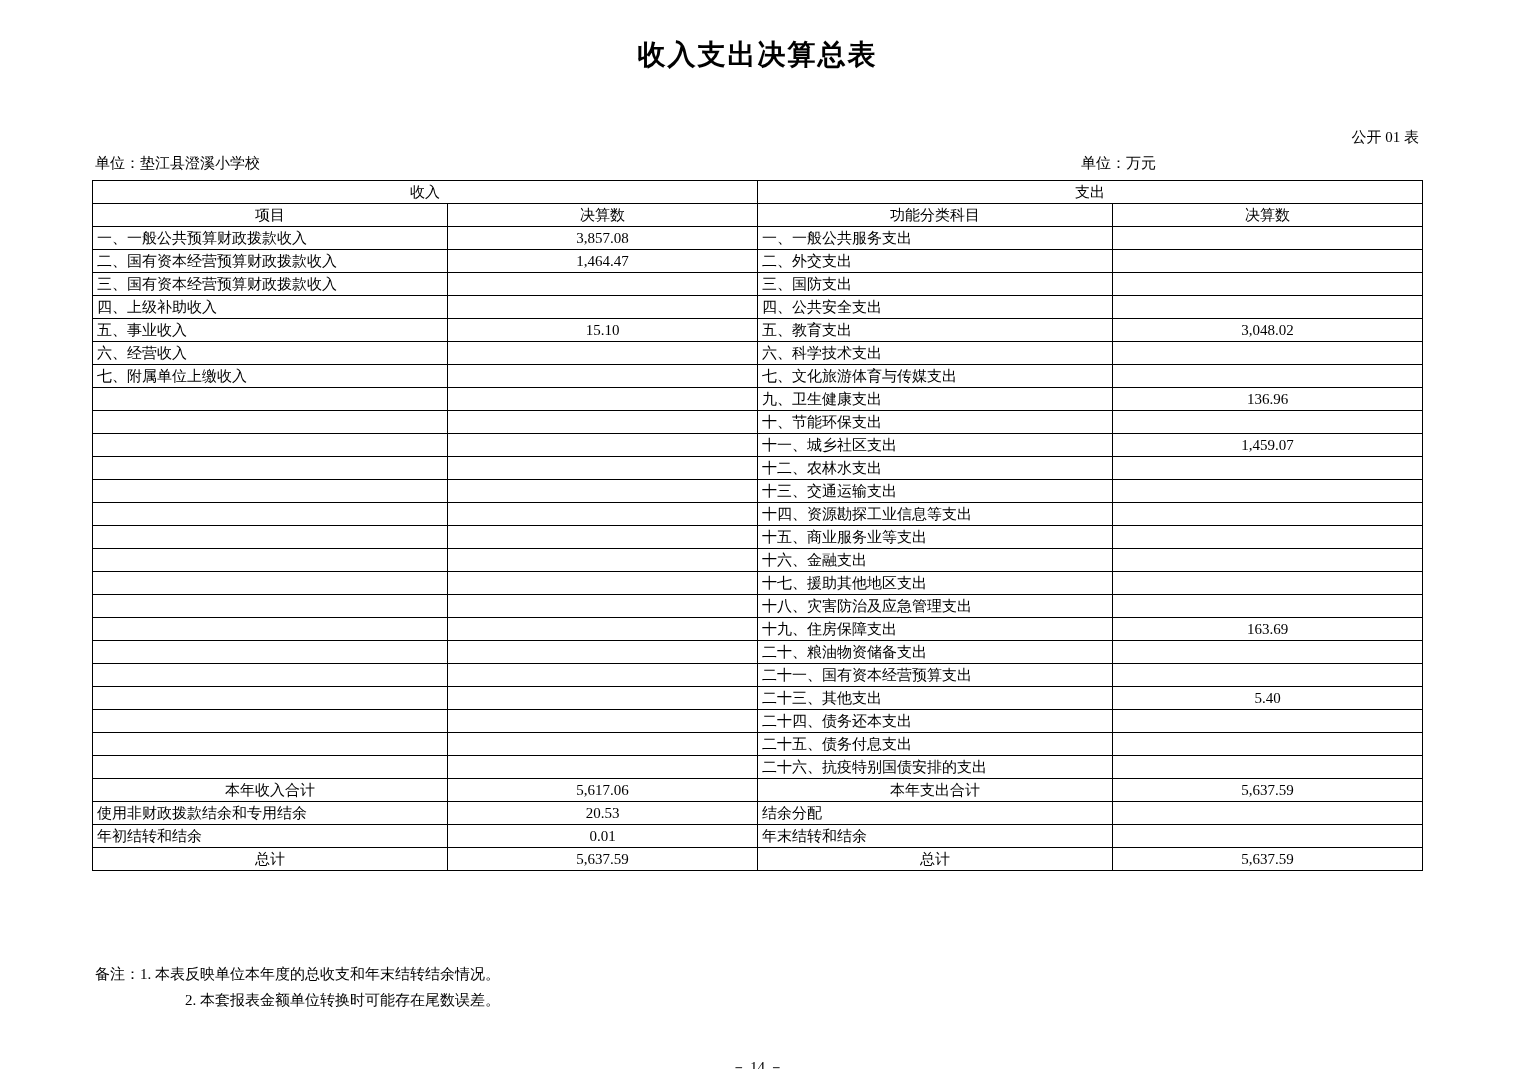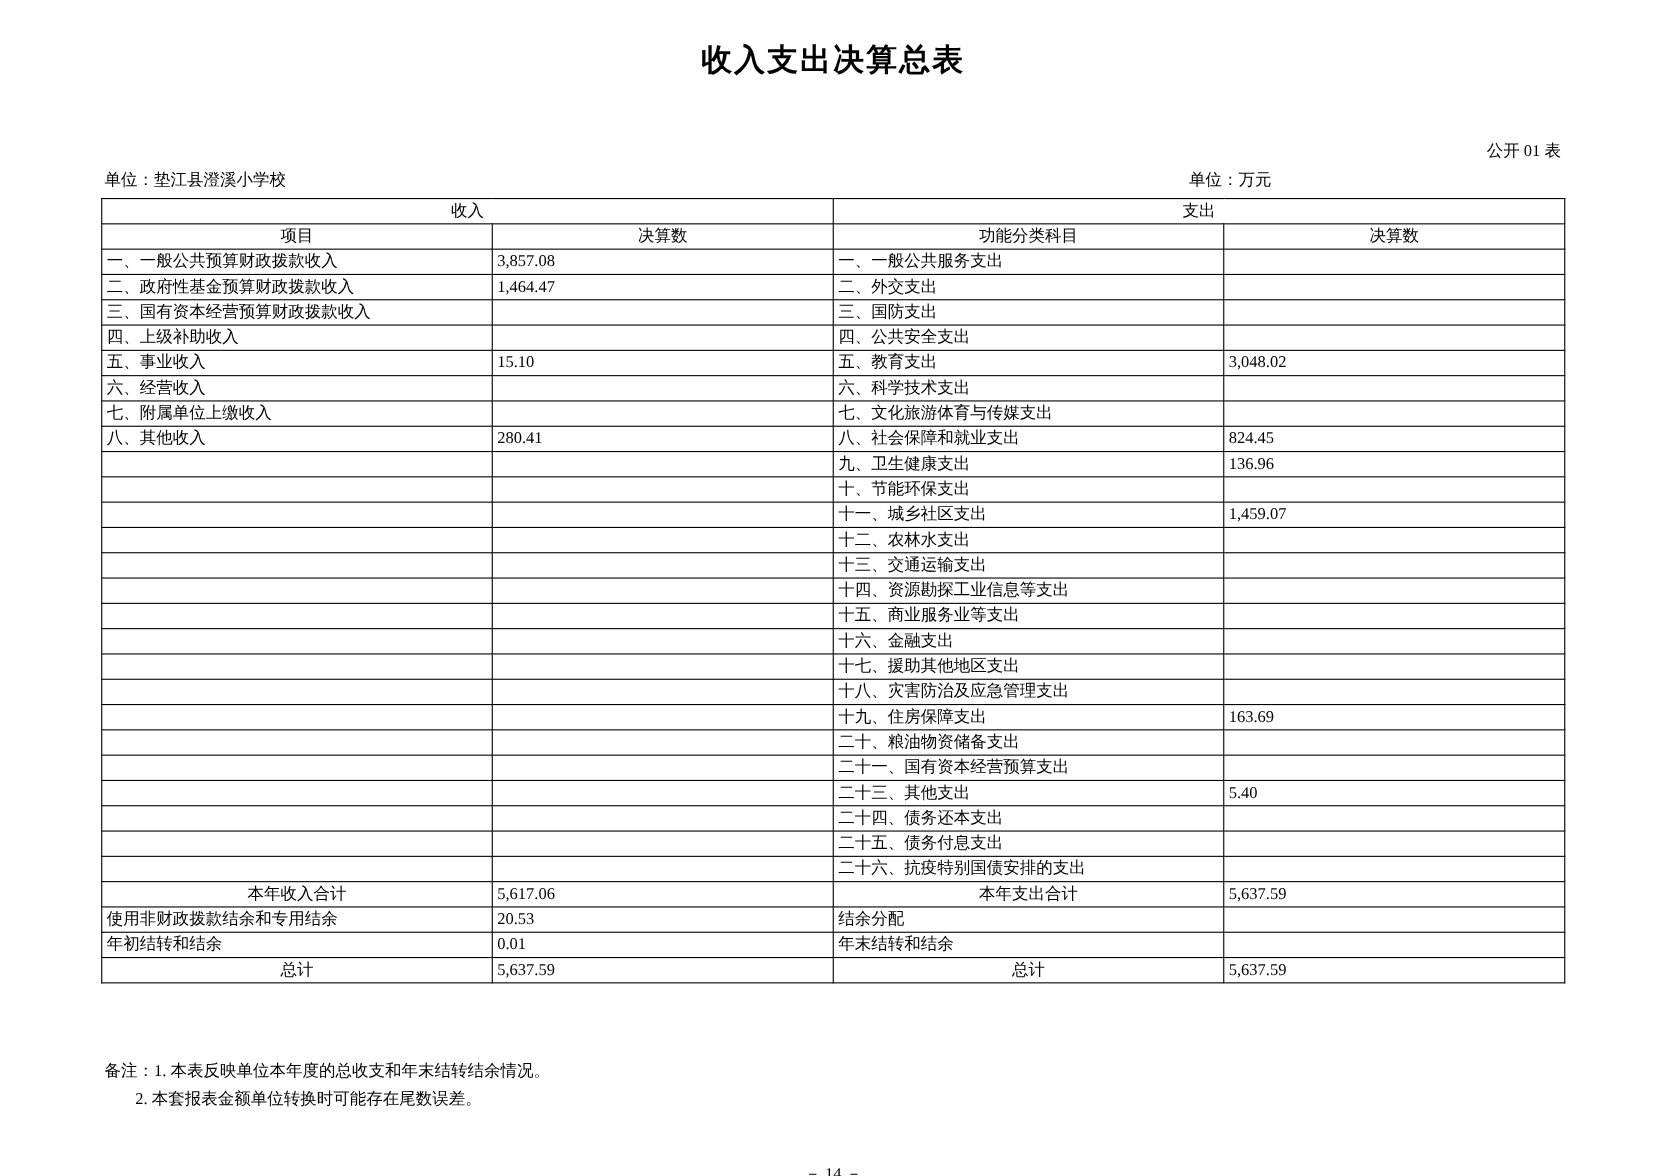--- a/index.html
+++ b/index.html
@@ -81,35 +81,35 @@
   }
   .col-head {
     text-align: center;
   }
   .item {
     text-align: left;
     padding-left: 6px;
     white-space: nowrap;
   }
   .num {
-    text-align: left;
+    text-align: center;
     padding-right: 8px;
   }
   .ctr {
     text-align: center;
     border-radius: 11px;
   }
   .notes {
     position: absolute;
     left: 95px;
     top: 925px;
     font-size: 15px;
     line-height: 1.75;
   }
-  .notes .n2 { margin-left: 28px; }
+  .notes .n2 { margin-left: 28px; text-align: right; }
   .page-num {
     position: absolute;
     width: 100%;
     text-align: center;
     top: 1022px;
     font-size: 15px;
   }
 </style>
 </head>
 <body>
@@ -145,21 +145,21 @@
       </tr>
     </thead>
     <tbody id="body-rows">
         <tr>
           <td class="item">一、一般公共预算财政拨款收入</td>
           <td class="num">3,857.08</td>
           <td class="item">一、一般公共服务支出</td>
           <td class="num"></td>
         </tr>
         <tr>
-          <td class="item">二、政府性基金预算财政拨款收入</td>
+          <td class="item">二、国有资本经营预算财政拨款收入</td>
           <td class="num">1,464.47</td>
           <td class="item">二、外交支出</td>
           <td class="num"></td>
         </tr>
         <tr>
           <td class="item">三、国有资本经营预算财政拨款收入</td>
           <td class="num"></td>
           <td class="item">三、国防支出</td>
           <td class="num"></td>
         </tr>
@@ -181,26 +181,20 @@
           <td class="item">六、科学技术支出</td>
           <td class="num"></td>
         </tr>
         <tr>
           <td class="item">七、附属单位上缴收入</td>
           <td class="num"></td>
           <td class="item">七、文化旅游体育与传媒支出</td>
           <td class="num"></td>
         </tr>
         <tr>
-          <td class="item">八、其他收入</td>
-          <td class="num">280.41</td>
-          <td class="item">八、社会保障和就业支出</td>
-          <td class="num">824.45</td>
-        </tr>
-        <tr>
           <td class="item"></td>
           <td class="num"></td>
           <td class="item">九、卫生健康支出</td>
           <td class="num">136.96</td>
         </tr>
         <tr>
           <td class="item"></td>
           <td class="num"></td>
           <td class="item">十、节能环保支出</td>
           <td class="num"></td>

